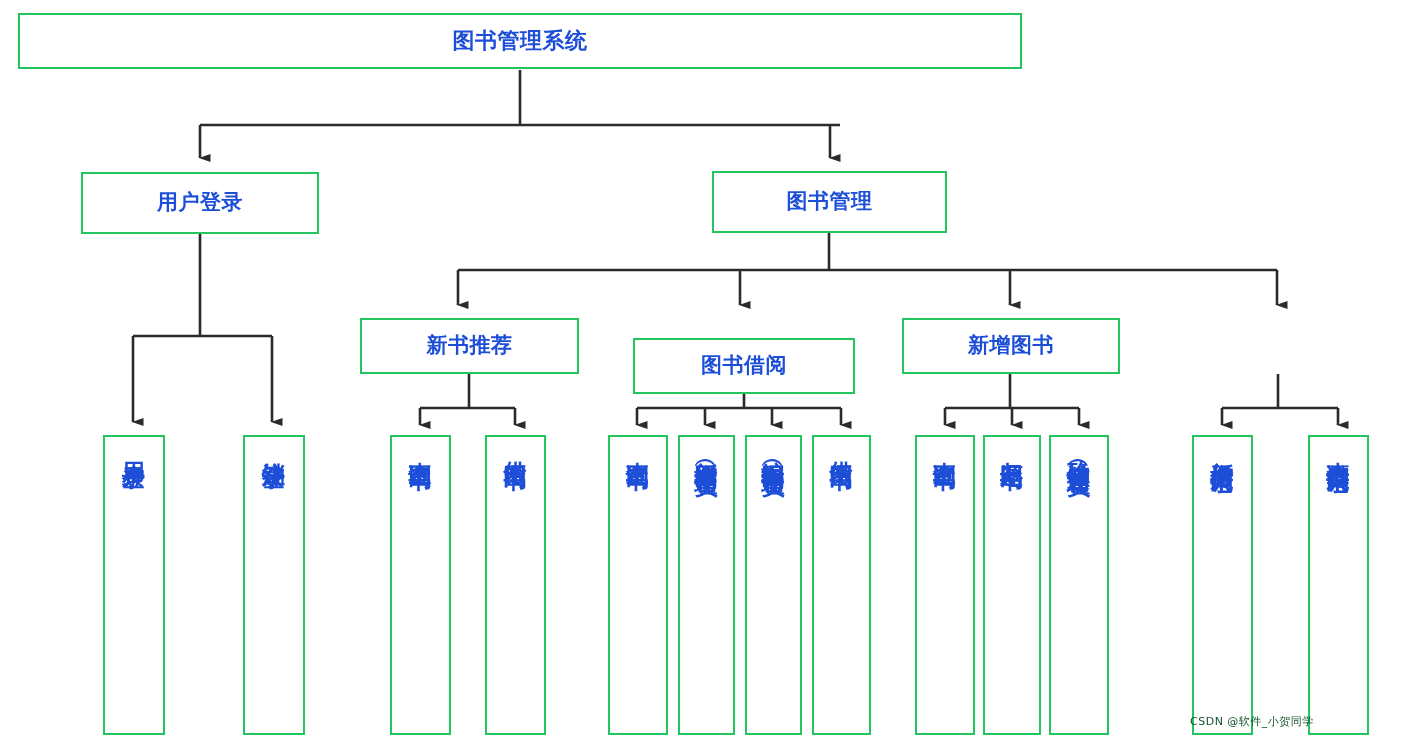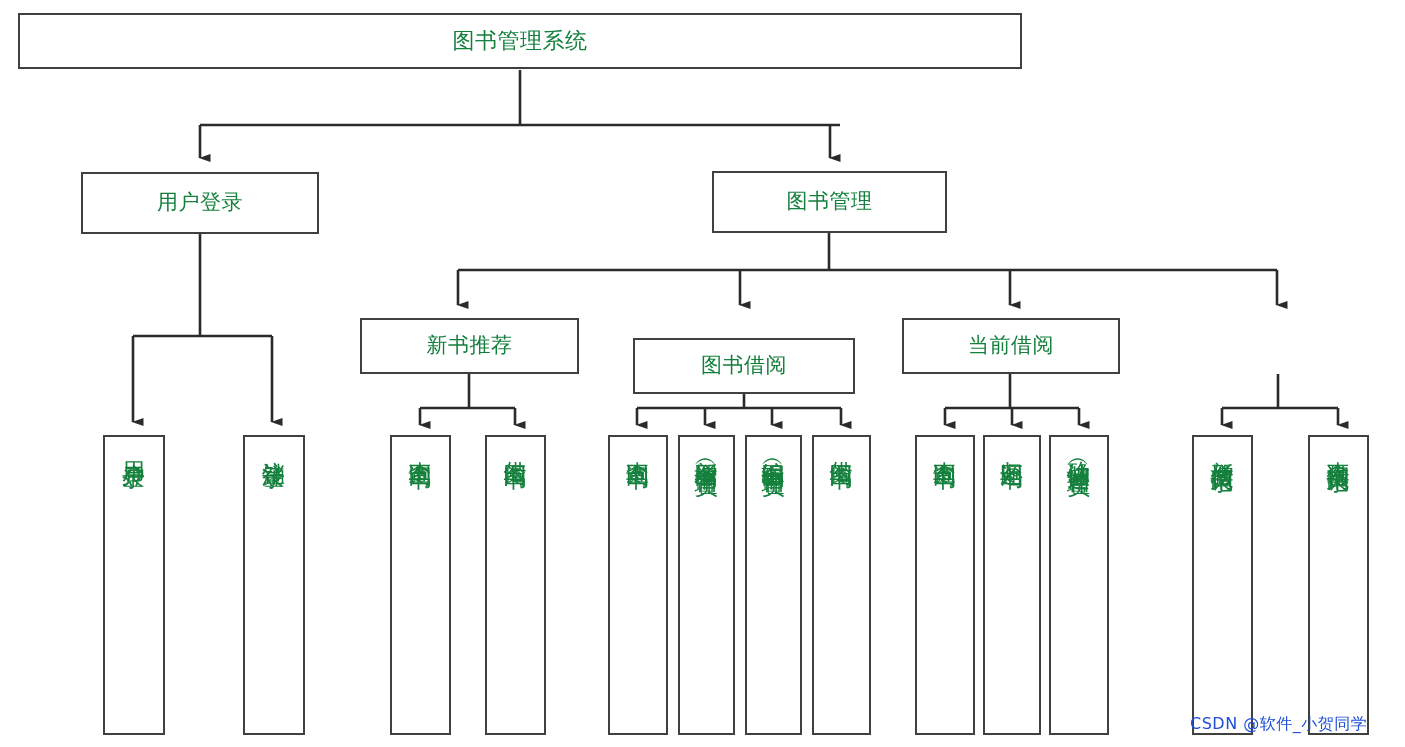--- a/index.html
+++ b/index.html
@@ -22,25 +22,26 @@
     left: 0;
     top: 0;
     width: 1405px;
     height: 747px;
     pointer-events: none;
   }
   .node {
     position: absolute;
     box-sizing: border-box;
     background: #ffffff;
-    border: 2px solid #404040;
+    border: 2px solid #22c55e;
     display: flex;
     align-items: center;
     justify-content: center;
-    color: #15803d;
+    color: #1d4ed8;
+    font-weight: bold;
   }
   .node-h {
     font-size: 21px;
     line-height: 1.2;
     letter-spacing: 0.5px;
     white-space: nowrap;
   }
   .node-root {
     font-size: 22px;
   }
@@ -54,22 +55,22 @@
     text-orientation: upright;
     font-size: 23px;
     line-height: 1.22;
     letter-spacing: 2px;
     display: block;
     text-align: left;
     max-height: 100%;
   }
   .watermark {
     position: absolute;
-    font-size: 16px;
-    color: #1d4ed8;
+    font-size: 11px;
+    color: #14532d;
     letter-spacing: 0.5px;
     white-space: nowrap;
   }
 </style>
 </head>
 <body>
 
 <div id="canvas">
 
   <svg id="wires" viewBox="0 0 1405 747">
@@ -122,21 +123,21 @@
     </g>
   </svg>
 
   <div class="node node-h node-root" style="left:18px; top:13px; width:1004px; height:56px;">图书管理系统</div>
 
   <div class="node node-h" style="left:81px; top:172px; width:238px; height:62px;">用户登录</div>
   <div class="node node-h" style="left:360px; top:318px; width:219px; height:56px;">新书推荐</div>
 
   <div class="node node-h" style="left:712px; top:171px; width:235px; height:62px;">图书管理</div>
   <div class="node node-h" style="left:633px; top:318px; width:222px; height:56px;margin-top:20px;">图书借阅</div>
-  <div class="node node-h" style="left:902px; top:318px; width:218px; height:56px;">当前借阅</div>
+  <div class="node node-h" style="left:902px; top:318px; width:218px; height:56px;">新增图书</div>
 
   <div class="node node-v" style="left:103px; top:435px; width:62px; height:300px;">
     <span class="vtext">用户登录</span>
   </div>
   <div class="node node-v" style="left:243px; top:435px; width:62px; height:300px;">
     <span class="vtext">注销登录</span>
   </div>
 
   <div class="node node-v" style="left:390px; top:435px; width:61px; height:300px;">
     <span class="vtext">查询图书</span>

